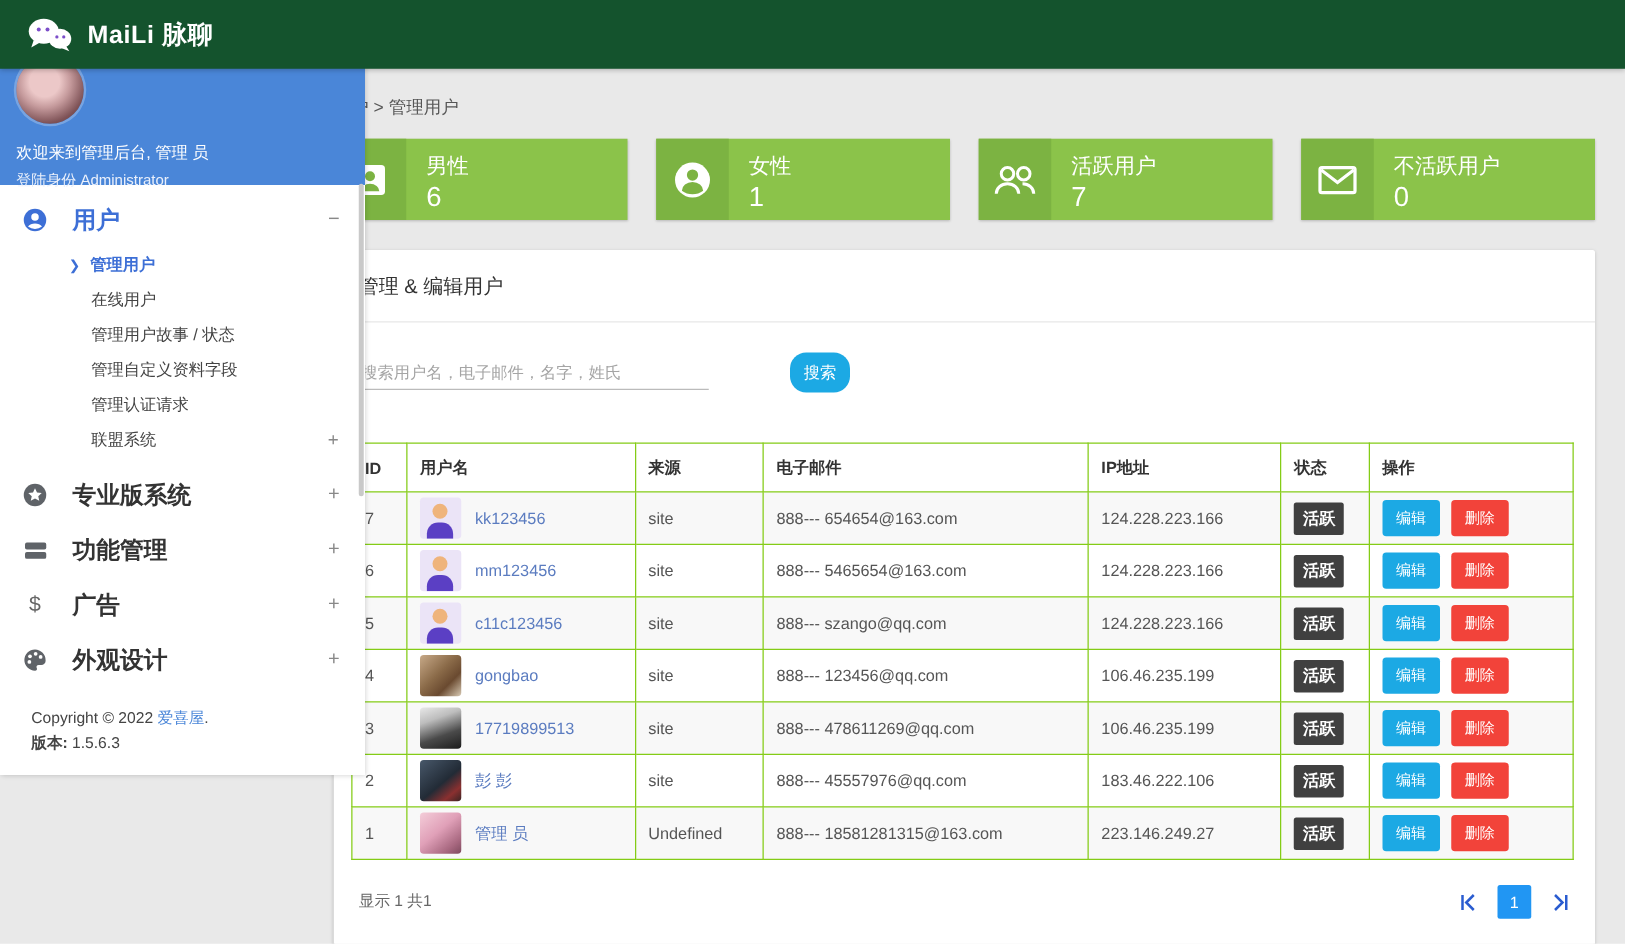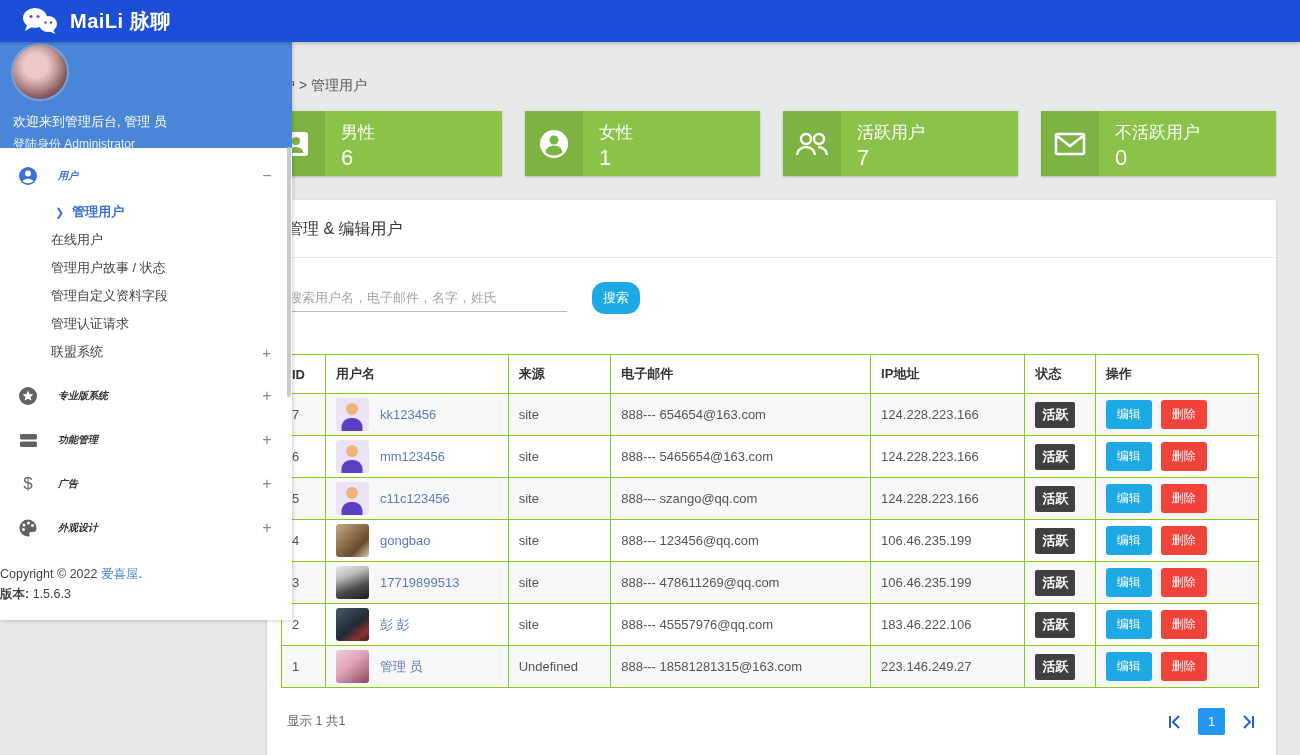--- a/index.html
+++ b/index.html
@@ -1,63 +1,63 @@
 <!DOCTYPE html>
 <html><head>
 <meta charset="utf-8">
 <style>
   * { margin:0; padding:0; box-sizing:border-box; }
   html,body { width:1300px; height:755px; }
   body { font-family:"Liberation Sans","DejaVu Sans",sans-serif; background:#e9e9e9; position:relative; overflow:hidden; }
 
   
-  .top-header { position:absolute; top:0; left:0; width:1300px; height:42px; background:#1d4ed8;
+  .top-header { position:absolute; top:0; left:0; width:1300px; height:55px; background:#14532d;
     display:flex; align-items:center; padding-left:22px; z-index:30; box-shadow:0 1px 4px rgba(0,0,0,.25); }
   .logo-icon { display:inline-flex; margin-right:12px; }
   .app-title { color:#fff; font-size:20px; font-weight:bold; letter-spacing:.5px; }
 
   
   .sidebar { position:absolute; top:37px; left:0; width:292px; background:#fff; z-index:20;
     box-shadow:1px 1px 4px rgba(0,0,0,.18); padding-bottom:14px; }
   .welcome { background:#4a86d8; height:111px; padding:8px 13px; color:#fff; position:relative; }
   .avatar-big { width:54px; height:54px; border-radius:50%; cursor:pointer;
     background:radial-gradient(circle at 42% 38%, #ecc8c8 0 26%, #c59a9c 45%, #7e5256 72%, #5a3a40 100%);
     box-shadow:0 0 0 2px rgba(255,255,255,.25); }
   .welcome-l1 { font-size:13px; margin-top:14px; }
   .welcome-l2 { font-size:12px; margin-top:5px; color:#eaf0fb; }
   .nav { padding-top:6px; }
   .nav-head { display:flex; align-items:center; height:44px; padding:0 18px; cursor:pointer; }
   .nav-head .ic { width:20px; height:20px; display:inline-flex; align-items:center; justify-content:center; margin-right:20px; }
-  .nav-head .lbl { font-size:10px; font-weight:bold; color:#333; flex:1;font-style:italic; }
+  .nav-head .lbl { font-size:19px; font-weight:bold; color:#333; flex:1; }
   .nav-head.active .lbl { color:#3d6fd6; }
   .nav-head .toggle { color:#888; font-size:16px; width:14px; text-align:center; }
   .sub { padding-bottom:8px; }
-  .sub-item { display:flex; align-items:center; height:28px; padding-left:51px; font-size:13px; color:#444; cursor:pointer; }
+  .sub-item { display:flex; align-items:center; height:28px; padding-left:73px; font-size:13px; color:#444; cursor:pointer; }
   .sub-item .arr { color:#3d6fd6; font-size:11px; margin-right:8px; font-weight:bold; }
   .sub-item.active { color:#3d6fd6; font-weight:bold; padding-left:55px; }
   .sub-item .sub-toggle { margin-left:auto; margin-right:21px; color:#888; font-size:15px; }
   .dollar-glyph { font-size:17px; color:#666; font-weight:normal; }
-  .side-foot { padding:14px 0 2px; font-size:12.5px; color:#444; line-height:20px; }
+  .side-foot { padding:14px 25px 2px; font-size:12.5px; color:#444; line-height:20px; }
   .side-foot a { color:#4a86d8; text-decoration:none; cursor:pointer; }
   .side-scrollbar { position:absolute; top:110px; right:1px; width:4px; height:250px; background:#c9c9c9; border-radius:2px; }
 
   
   .main { position:absolute; left:245px; top:55px; width:1055px; height:700px; padding:22px 24px 0 22px; }
   .breadcrumb { font-size:14px; color:#555; margin-bottom:16px; }
 
   .cards { display:grid; grid-template-columns:repeat(4,1fr); gap:23px; }
   .card { height:65px; background:#8bc34a; display:flex; box-shadow:0 1px 2px rgba(0,0,0,.22); cursor:pointer; }
   .card-icon { width:58px; background:#7cb342; display:flex; align-items:center; justify-content:center; flex:none; }
   .card-text { padding:10px 0 0 16px; color:#fff; }
   .card-label { font-size:17px; }
   .card-value { font-size:22px; margin-top:1px; }
 
   .panel { background:#fff; margin-top:24px; border-radius:2px; box-shadow:0 1px 3px rgba(0,0,0,.18); }
   .panel-title { font-size:16px; color:#333; padding:19px 20px 17px; border-bottom:1px solid #e8e8e8; }
-  .search-row { padding:24px 20px 28px; display:flex; align-items:center; }
+  .search-row { padding:24px 20px 28px; display:flex; align-items:center;gap:40px; }
   .search-input { width:280px; border:none; border-bottom:1px solid #bbb; font-size:13px; padding:6px 2px; color:#333;
     outline:none; background:transparent; font-family:inherit; }
   .search-input::placeholder { color:#a5a5a5; }
   .search-btn { margin-left:25px; background:#1ca9e4; color:#fff; border:none; font-size:13px; padding:7px 11px;
     border-radius:13px; cursor:pointer; font-family:inherit; }
 
   .table-wrap { padding:12px 17px 0 14px; }
   table { width:100%; border-collapse:collapse; table-layout:fixed; }
   th,td { border:1px solid #84cc16; font-size:13px; text-align:left; }
   th { color:#333; font-weight:bold; padding:10px 10px; background:#fff; }

